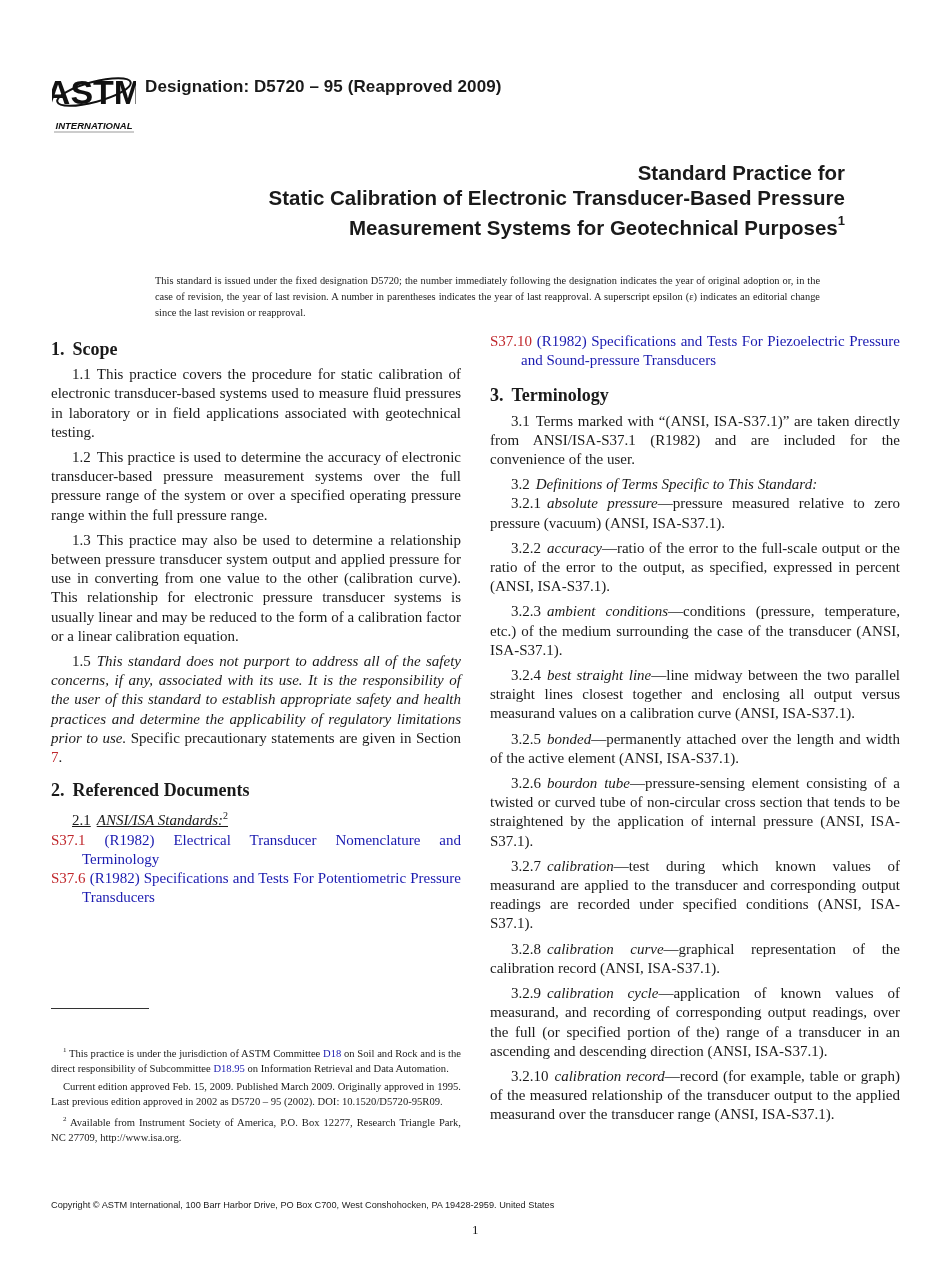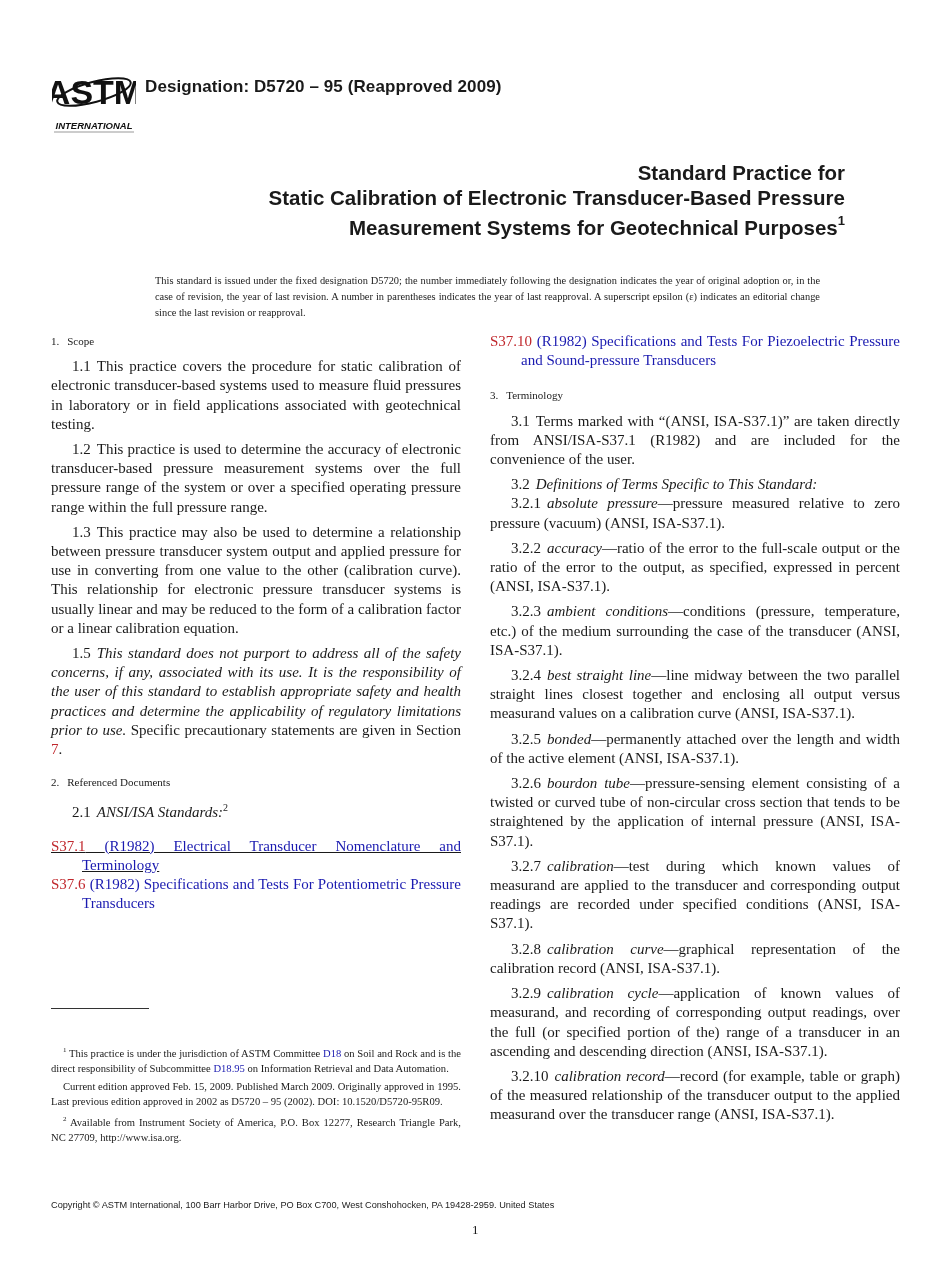--- a/index.html
+++ b/index.html
@@ -12,21 +12,21 @@
 
   #title-block { position: absolute; left: 145px; top: 160px; width: 700px; font-weight: bold; font-size: 20.5px; line-height: 25px; text-align: right; }
   #title-block sup { font-size: 13px; position: relative; top: -2px; }
 
   #issuance { position: absolute; left: 155px; top: 259px; width: 665px; font-size: 10.4px; line-height: 16px; text-align: justify; color: #222; margin-top: 14px; }
 
   .col { position: absolute; width: 410px; font-size: 15px; line-height: 19.2px; text-align: justify; }
   #col-left { left: 51px; top: 332px; }
   #col-right { left: 490px; top: 332px; }
 
-  .sec-head { font-weight: normal; font-size: 11px; margin: 0 0 6px 0; }
+  .sec-head { font-weight: bold; font-size: 18px; margin: 8px 0 6px 0; }
   .sec-head .num { margin-right: 8px; }
   p.para { margin: 0 0 6px 0; text-indent: 21px; }
   p.para .pnum { margin-right: 6px; }
   .it { font-style: italic; }
   .red { color: #c0282d; }
   .blue { color: #1a1ab0; }
 
   .ref { margin: 0; padding-left: 31px; text-indent: -31px; }
 
   #fn-rule { position: absolute; left: 51px; top: 1008px; width: 98px; border-top: 1px solid #333; }
@@ -60,22 +60,22 @@
 <div id="issuance" class="serif">This standard is issued under the fixed designation D5720; the number immediately following the designation indicates the year of original adoption or, in the case of revision, the year of last revision. A number in parentheses indicates the year of last reapproval. A superscript epsilon (ε) indicates an editorial change since the last revision or reapproval.</div>
 
 <div id="col-left" class="col serif">
   <div class="sec-head"><span class="num">1.</span><span>Scope</span></div>
   <p class="para"><span class="pnum">1.1</span><span>This practice covers the procedure for static calibration of electronic transducer-based systems used to measure fluid pressures in laboratory or in field applications associated with geotechnical testing.</span></p>
   <p class="para"><span class="pnum">1.2</span><span>This practice is used to determine the accuracy of electronic transducer-based pressure measurement systems over the full pressure range of the system or over a specified operating pressure range within the full pressure range.</span></p>
   <p class="para"><span class="pnum">1.3</span><span>This practice may also be used to determine a relationship between pressure transducer system output and applied pressure for use in converting from one value to the other (calibration curve). This relationship for electronic pressure transducer systems is usually linear and may be reduced to the form of a calibration factor or a linear calibration equation.</span></p>
   <p class="para"><span class="pnum">1.5</span><span class="it">This standard does not purport to address all of the safety concerns, if any, associated with its use. It is the responsibility of the user of this standard to establish appropriate safety and health practices and determine the applicability of regulatory limitations prior to use.</span><span> Specific precautionary statements are given in Section </span><span class="red">7</span><span>.</span></p>
 
   <div class="sec-head" style="margin-top:14px;"><span class="num">2.</span><span>Referenced Documents</span></div>
-  <p class="para" style="margin-bottom:14px;"><span class="pnum">2.1</span><span class="it">ANSI/ISA Standards:</span><sup style="font-size:10px;">2</sup></p>
-  <p class="ref" style="padding-left:31px;text-decoration:underline;"><span class="red">S37.1</span> <span class="blue">(R1982) Electrical Transducer Nomenclature and Terminology</span></p>
+  <p class="para" style="margin-bottom:0;text-decoration:underline;"><span class="pnum">2.1</span><span class="it">ANSI/ISA Standards:</span><sup style="font-size:10px;">2</sup></p>
+  <p class="ref" style="padding-left:31px;"><span class="red">S37.1</span> <span class="blue">(R1982) Electrical Transducer Nomenclature and Terminology</span></p>
   <p class="ref"><span class="red">S37.6</span> <span class="blue">(R1982) Specifications and Tests For Potentiometric Pressure Transducers</span></p>
 </div>
 
 <div id="fn-rule"></div>
 <div id="footnotes" class="serif">
   <p><sup>1</sup><span> This practice is under the jurisdiction of ASTM Committee </span><span class="blue">D18</span><span> on Soil and Rock and is the direct responsibility of Subcommittee </span><span class="blue">D18.95</span><span> on Information Retrieval and Data Automation.</span></p>
   <p>Current edition approved Feb. 15, 2009. Published March 2009. Originally approved in 1995. Last previous edition approved in 2002 as D5720 – 95 (2002). DOI: 10.1520/D5720-95R09.</p>
   <p><sup>2</sup><span> Available from Instrument Society of America, P.O. Box 12277, Research Triangle Park, NC 27709, http://www.isa.org.</span></p>
 </div>
 

